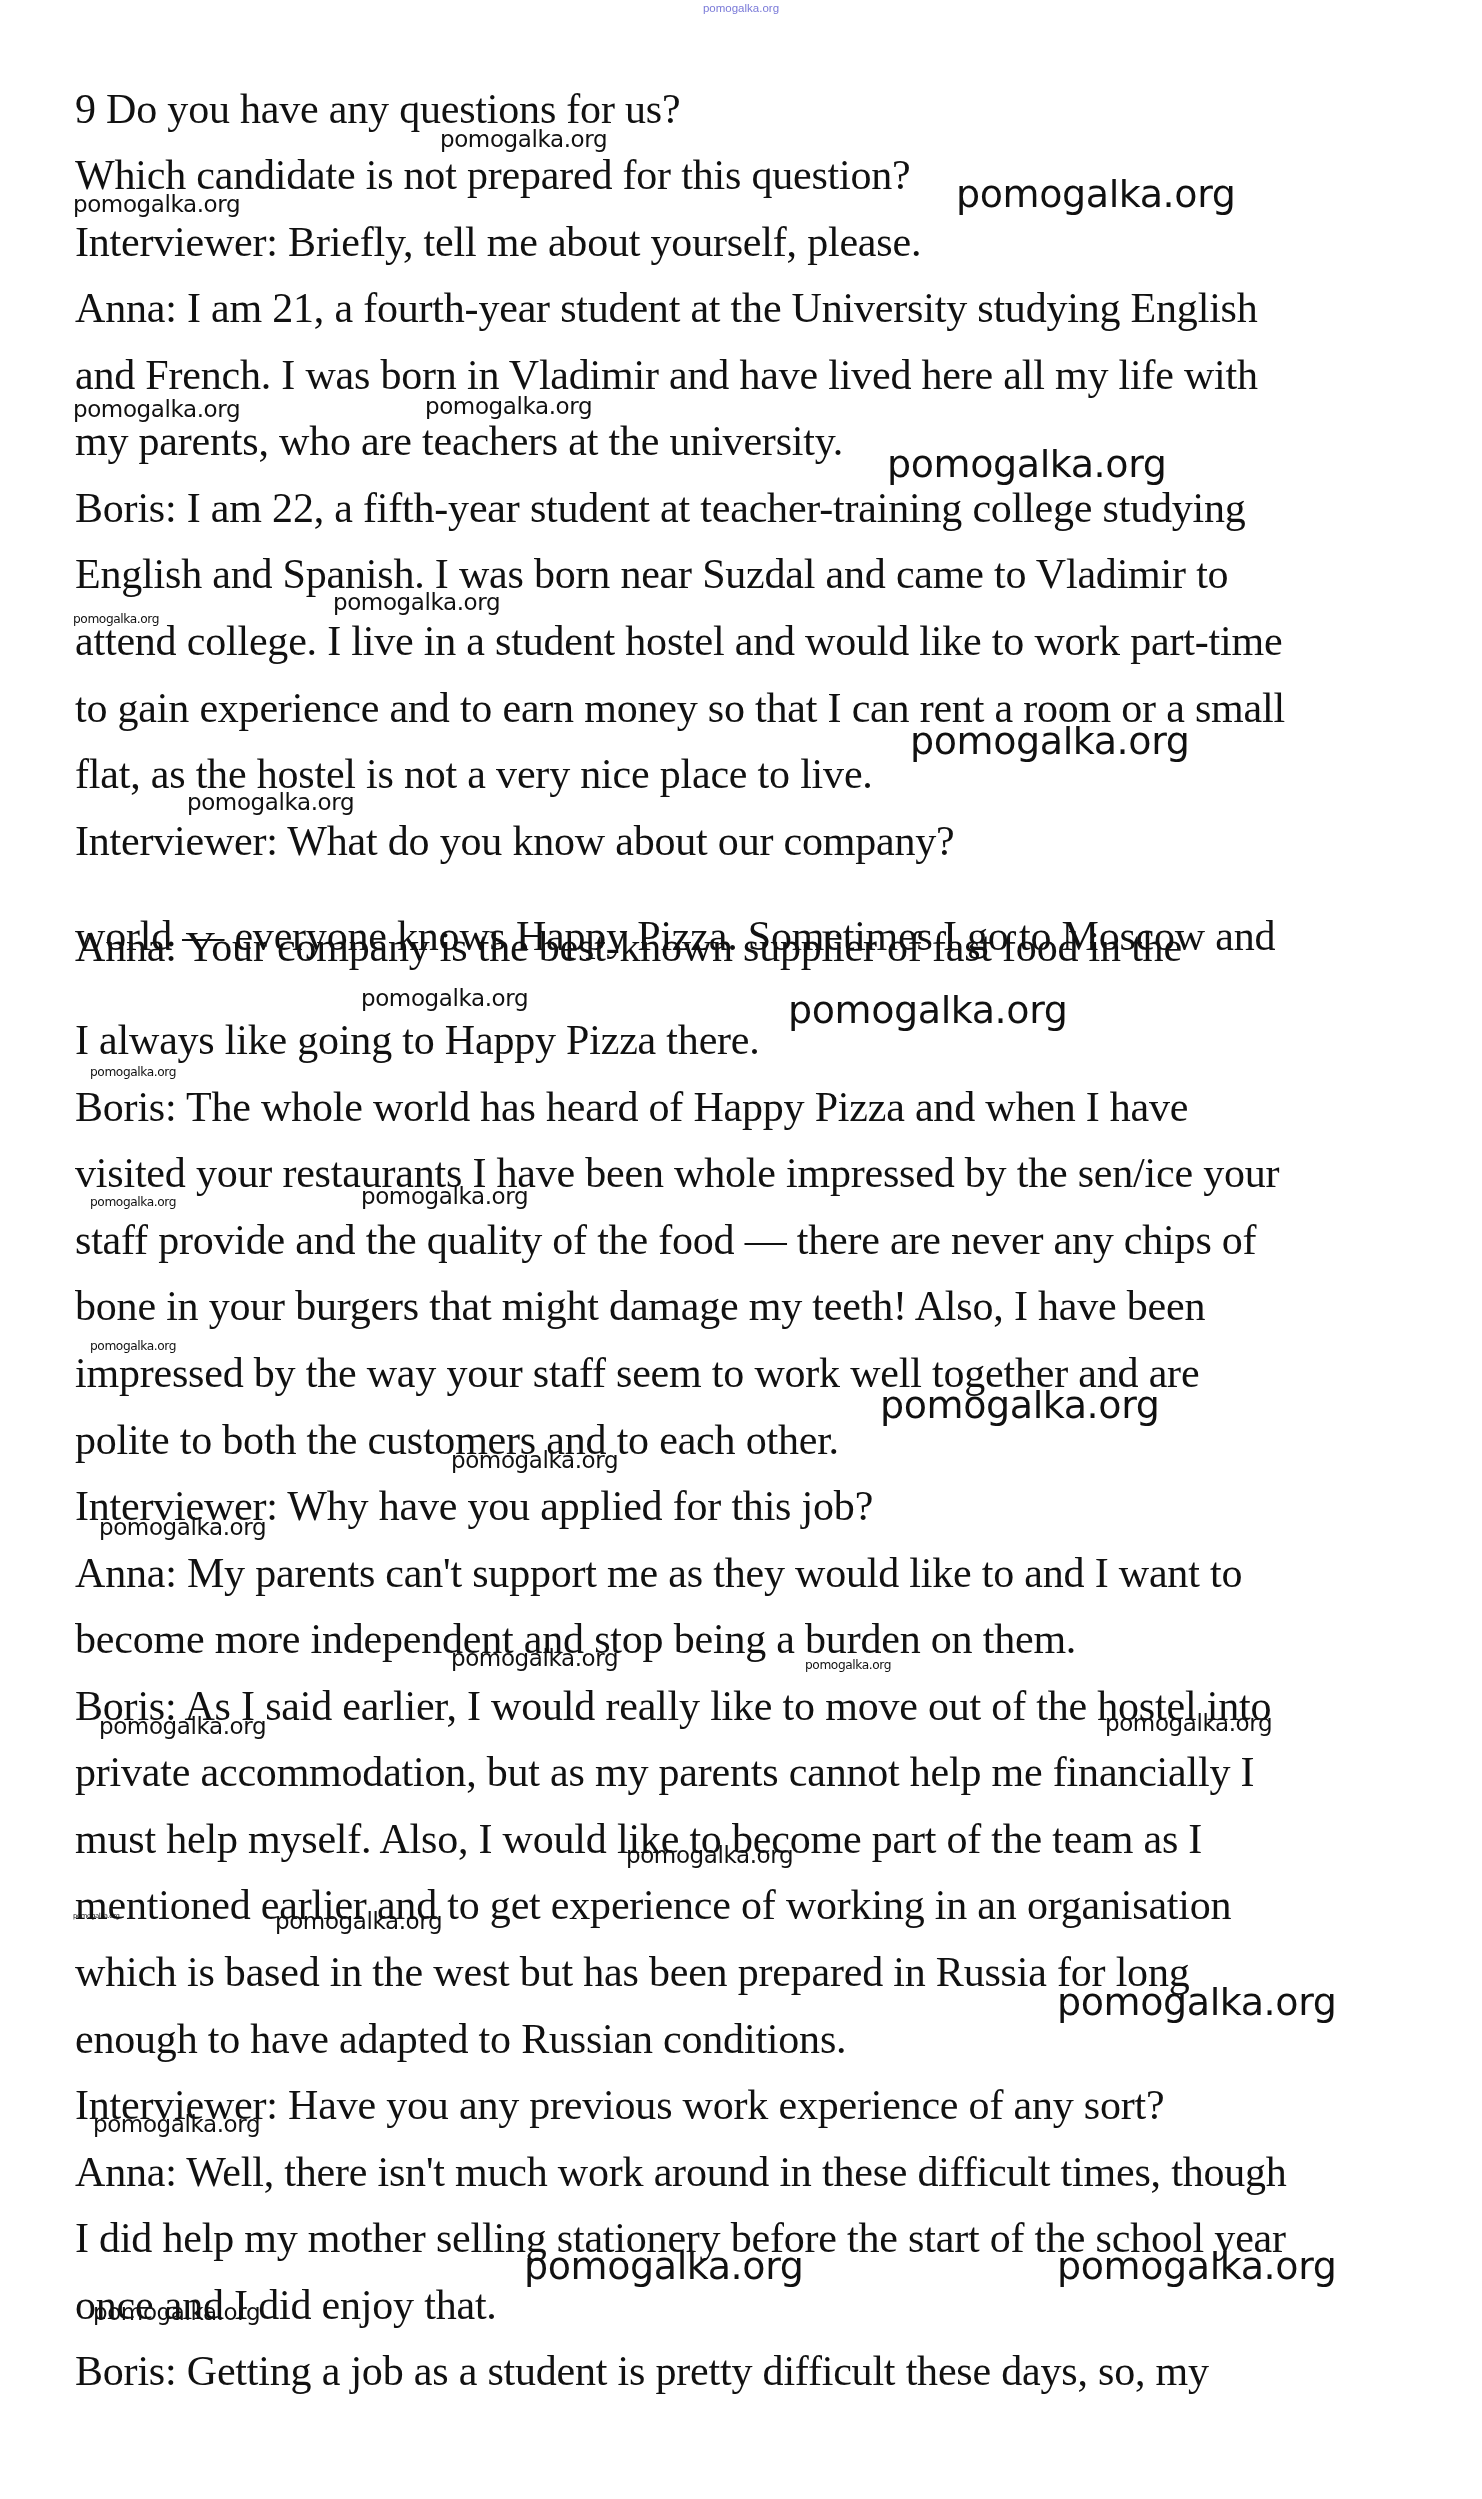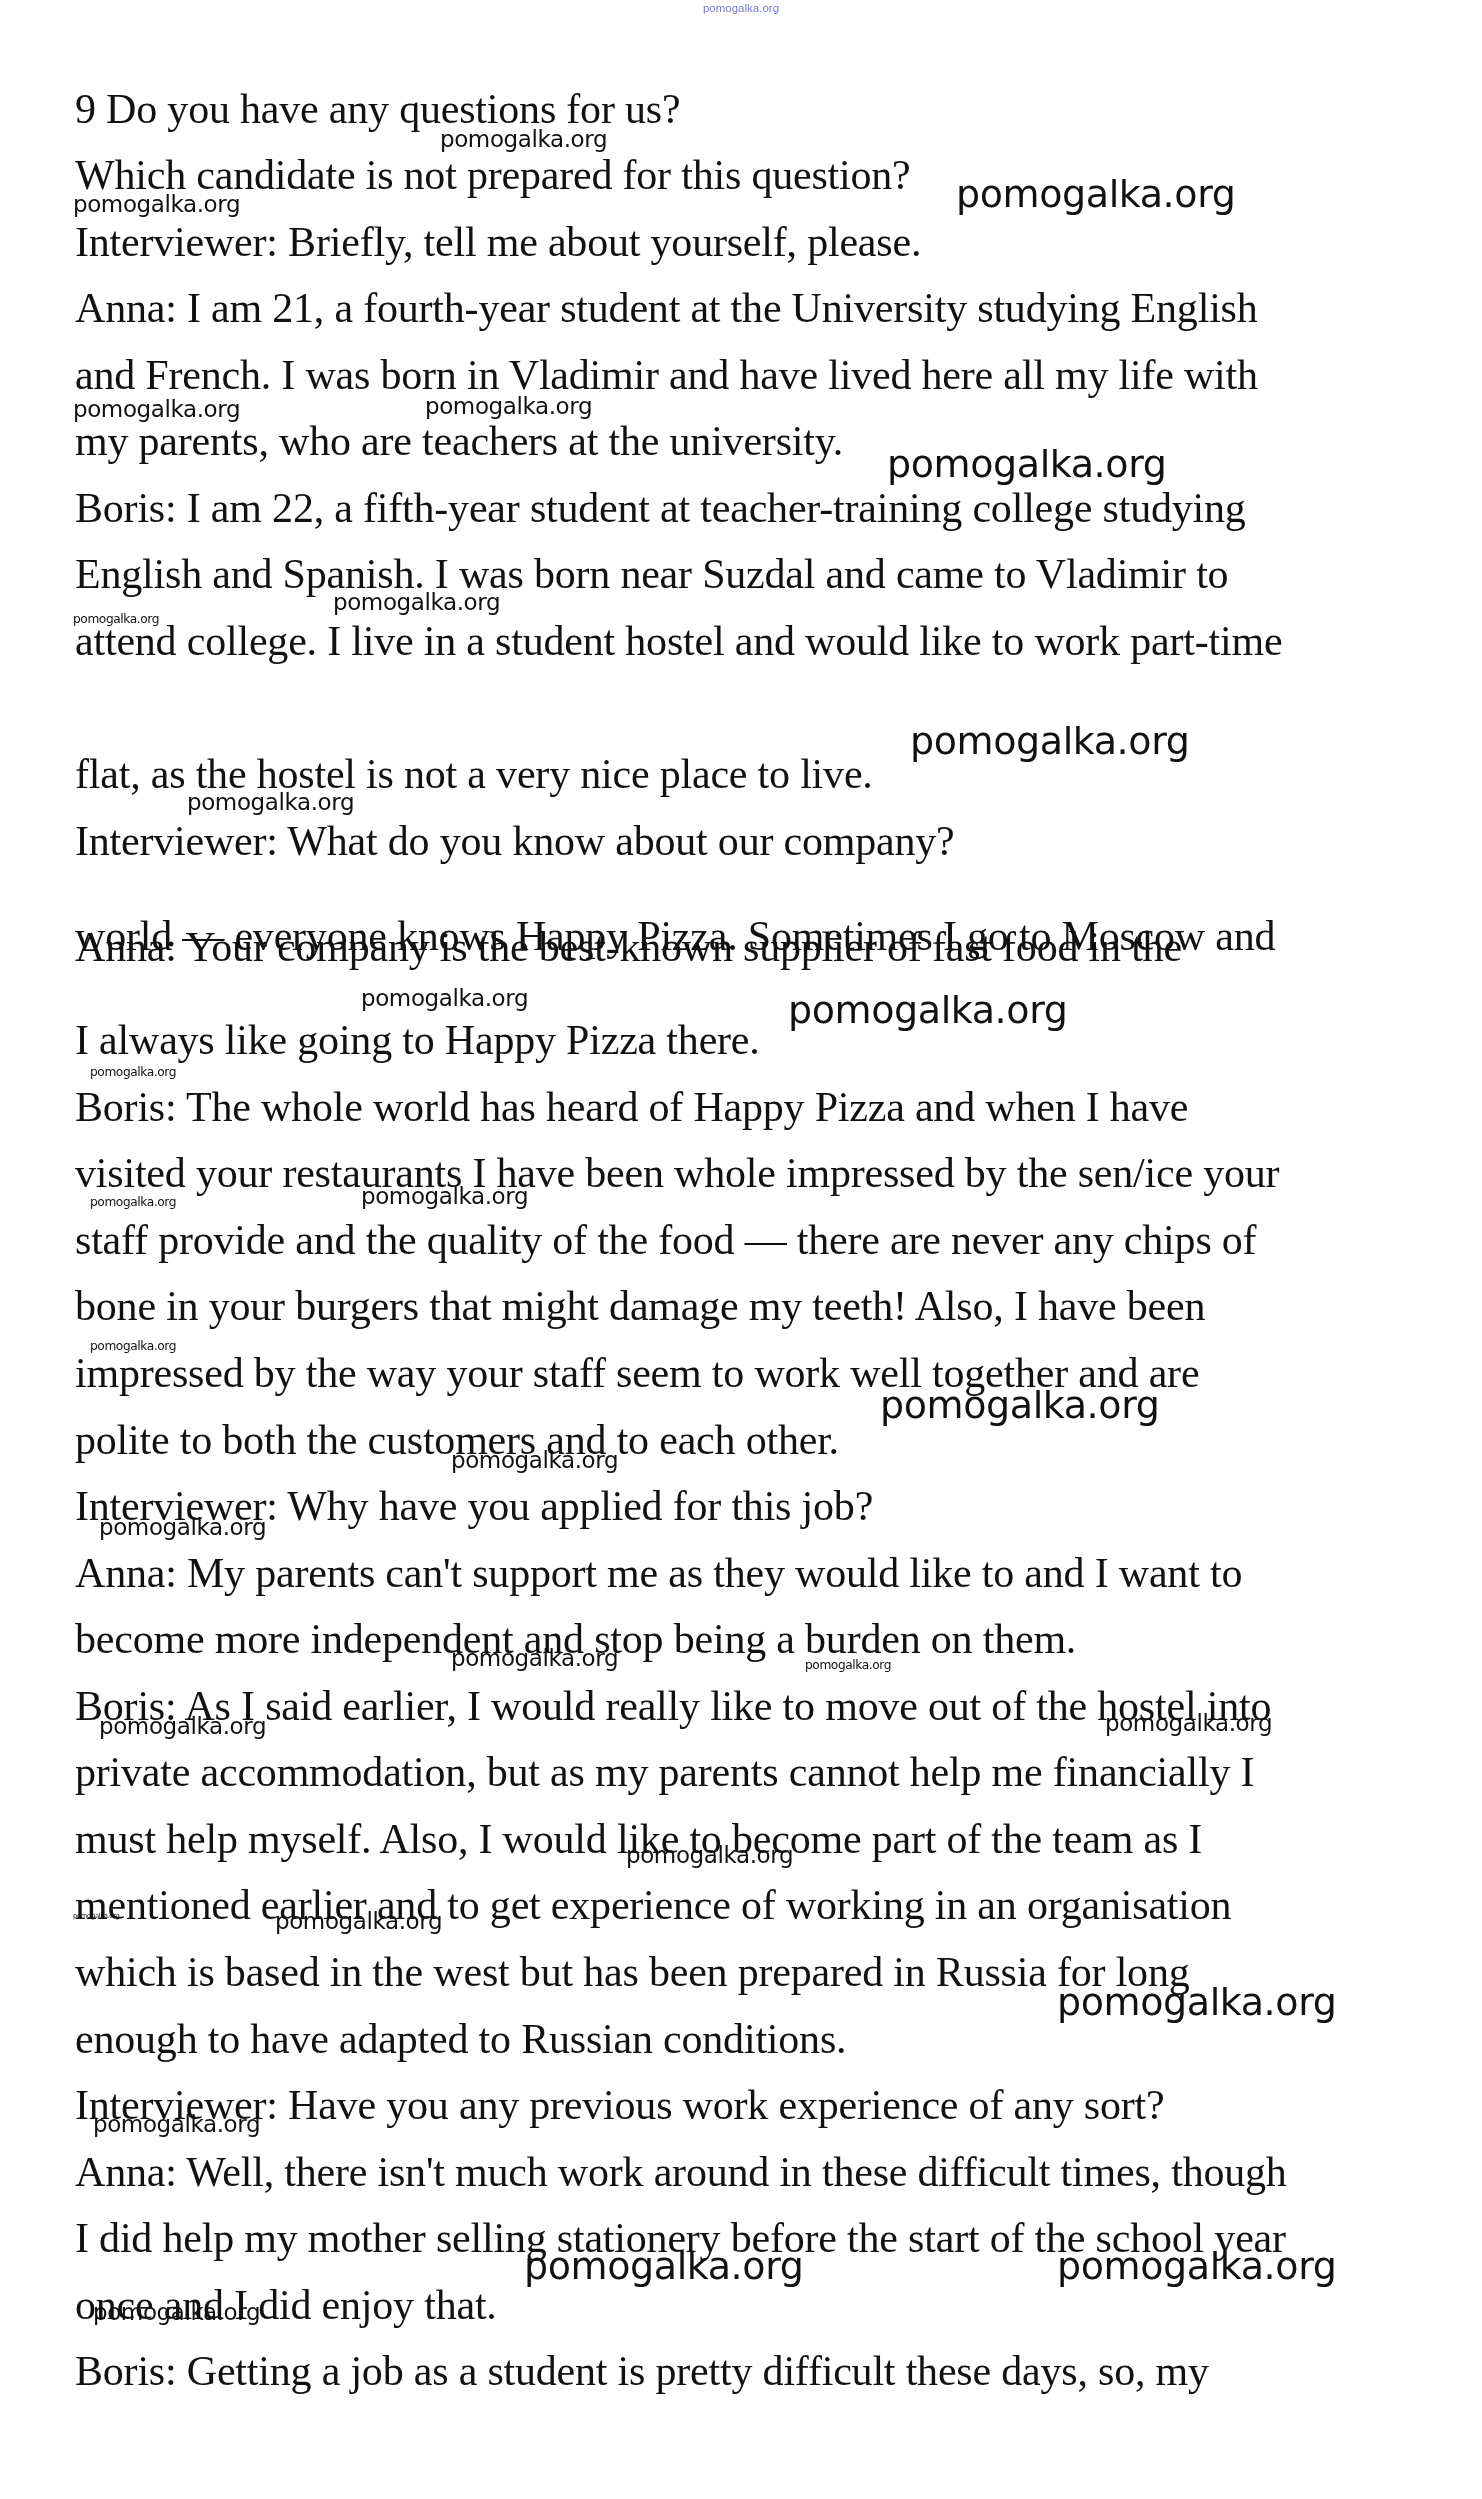--- a/index.html
+++ b/index.html
@@ -31,20 +31,21 @@
 
   <div class="line" style="top:86px">9 Do you have any questions for us?</div>
   <div class="line" style="top:152px">Which candidate is not prepared for this question?</div>
   <div class="line" style="top:219px">Interviewer: Briefly, tell me about yourself, please.</div>
   <div class="line" style="top:285px">Anna: I am 21, a fourth-year student at the University studying English</div>
   <div class="line" style="top:352px">and French. I was born in Vladimir and have lived here all my life with</div>
   <div class="line" style="top:418px">my parents, who are teachers at the university.</div>
   <div class="line" style="top:485px">Boris: I am 22, a fifth-year student at teacher-training college studying</div>
   <div class="line" style="top:551px">English and Spanish. I was born near Suzdal and came to Vladimir to</div>
   <div class="line" style="top:618px">attend college. I live in a student hostel and would like to work part-time</div>
+  <div class="line" style="top:685px">to gain experience and to earn money so that I can rent a room or a small</div>
   <div class="line" style="top:751px">flat, as the hostel is not a very nice place to live.</div>
   <div class="line" style="top:818px">Interviewer: What do you know about our company?</div>
   <div class="line" style="top:924px">Anna: Your company is the best-known supplier of fast food in the</div>
   <div class="line" style="top:913px">world — everyone knows Happy Pizza. Sometimes I go to Moscow and</div>
   <div class="line" style="top:1017px">I always like going to Happy Pizza there.</div>
   <div class="line" style="top:1084px">Boris: The whole world has heard of Happy Pizza and when I have</div>
   <div class="line" style="top:1150px">visited your restaurants I have been whole impressed by the sen/ice your</div>
   <div class="line" style="top:1217px">staff provide and the quality of the food — there are never any chips of</div>
   <div class="line" style="top:1283px">bone in your burgers that might damage my teeth! Also, I have been</div>
   <div class="line" style="top:1350px">impressed by the way your staff seem to work well together and are</div>

